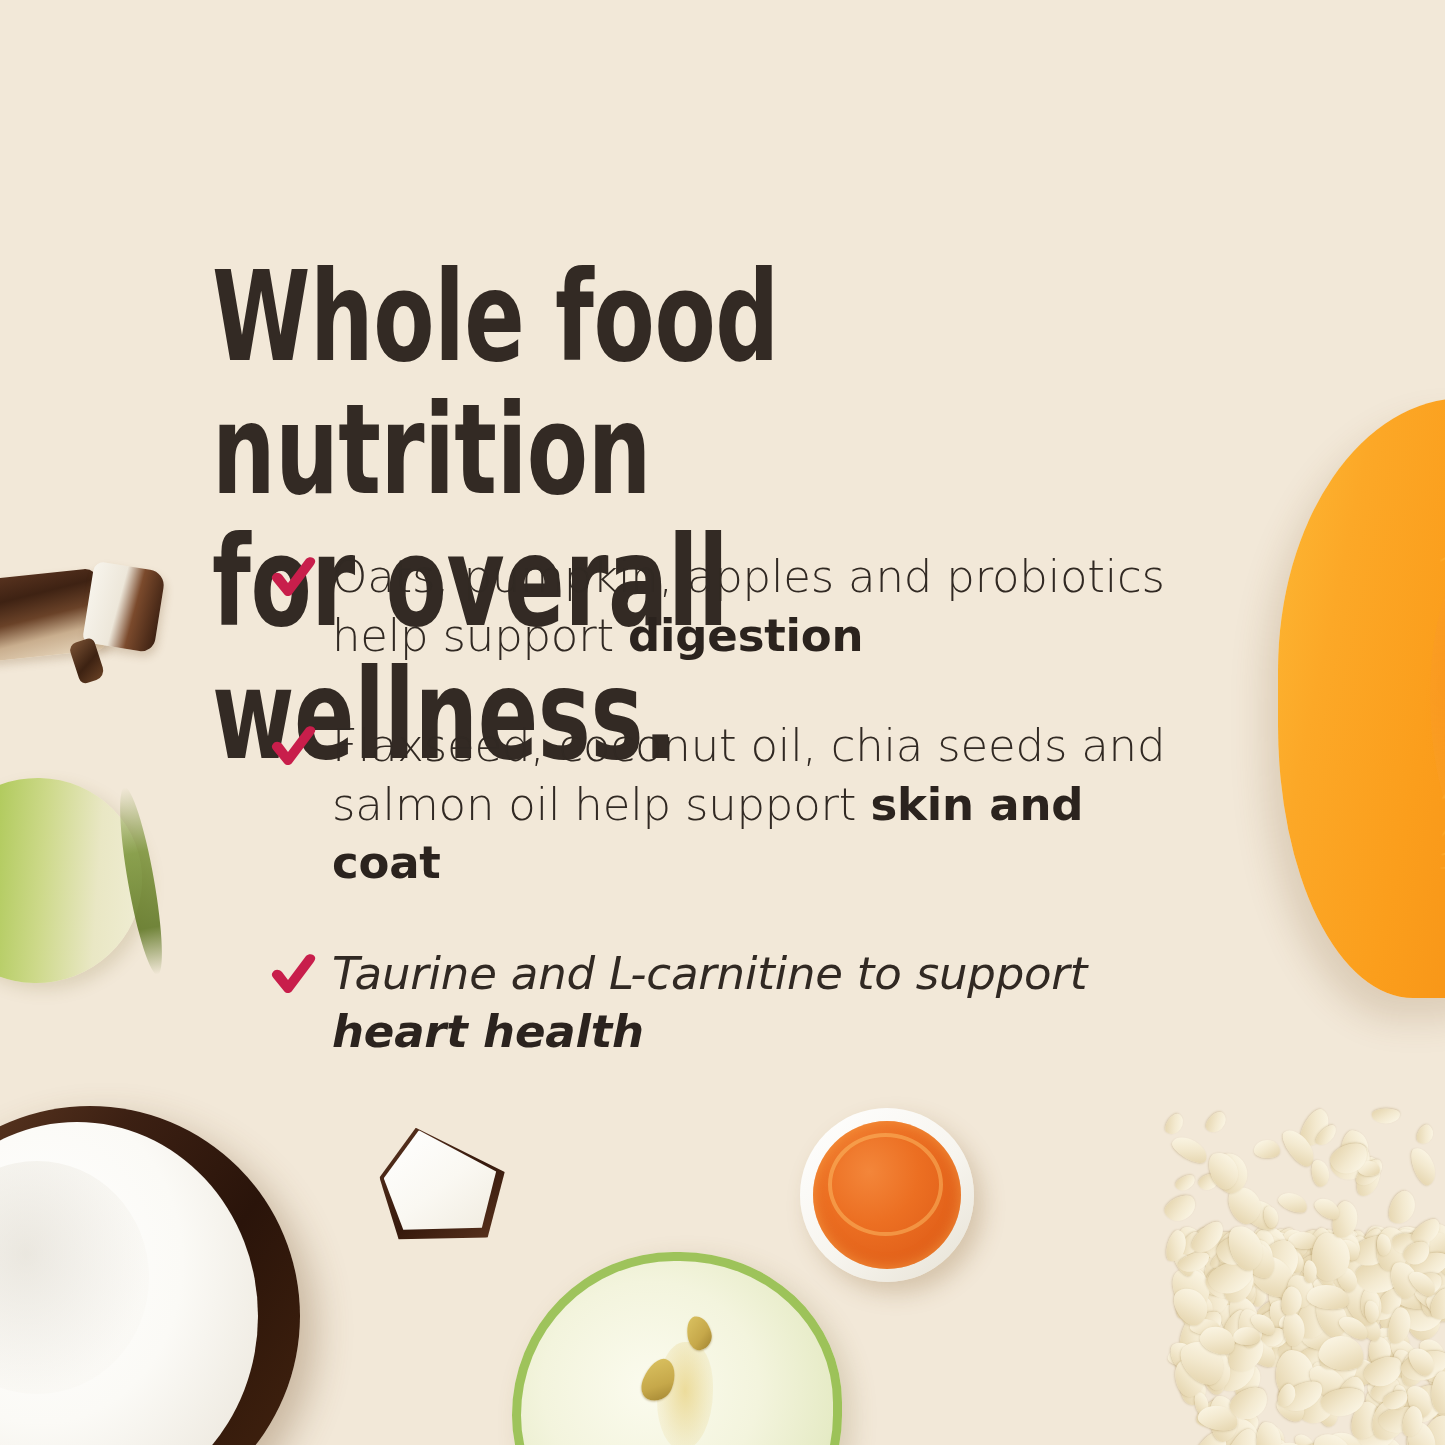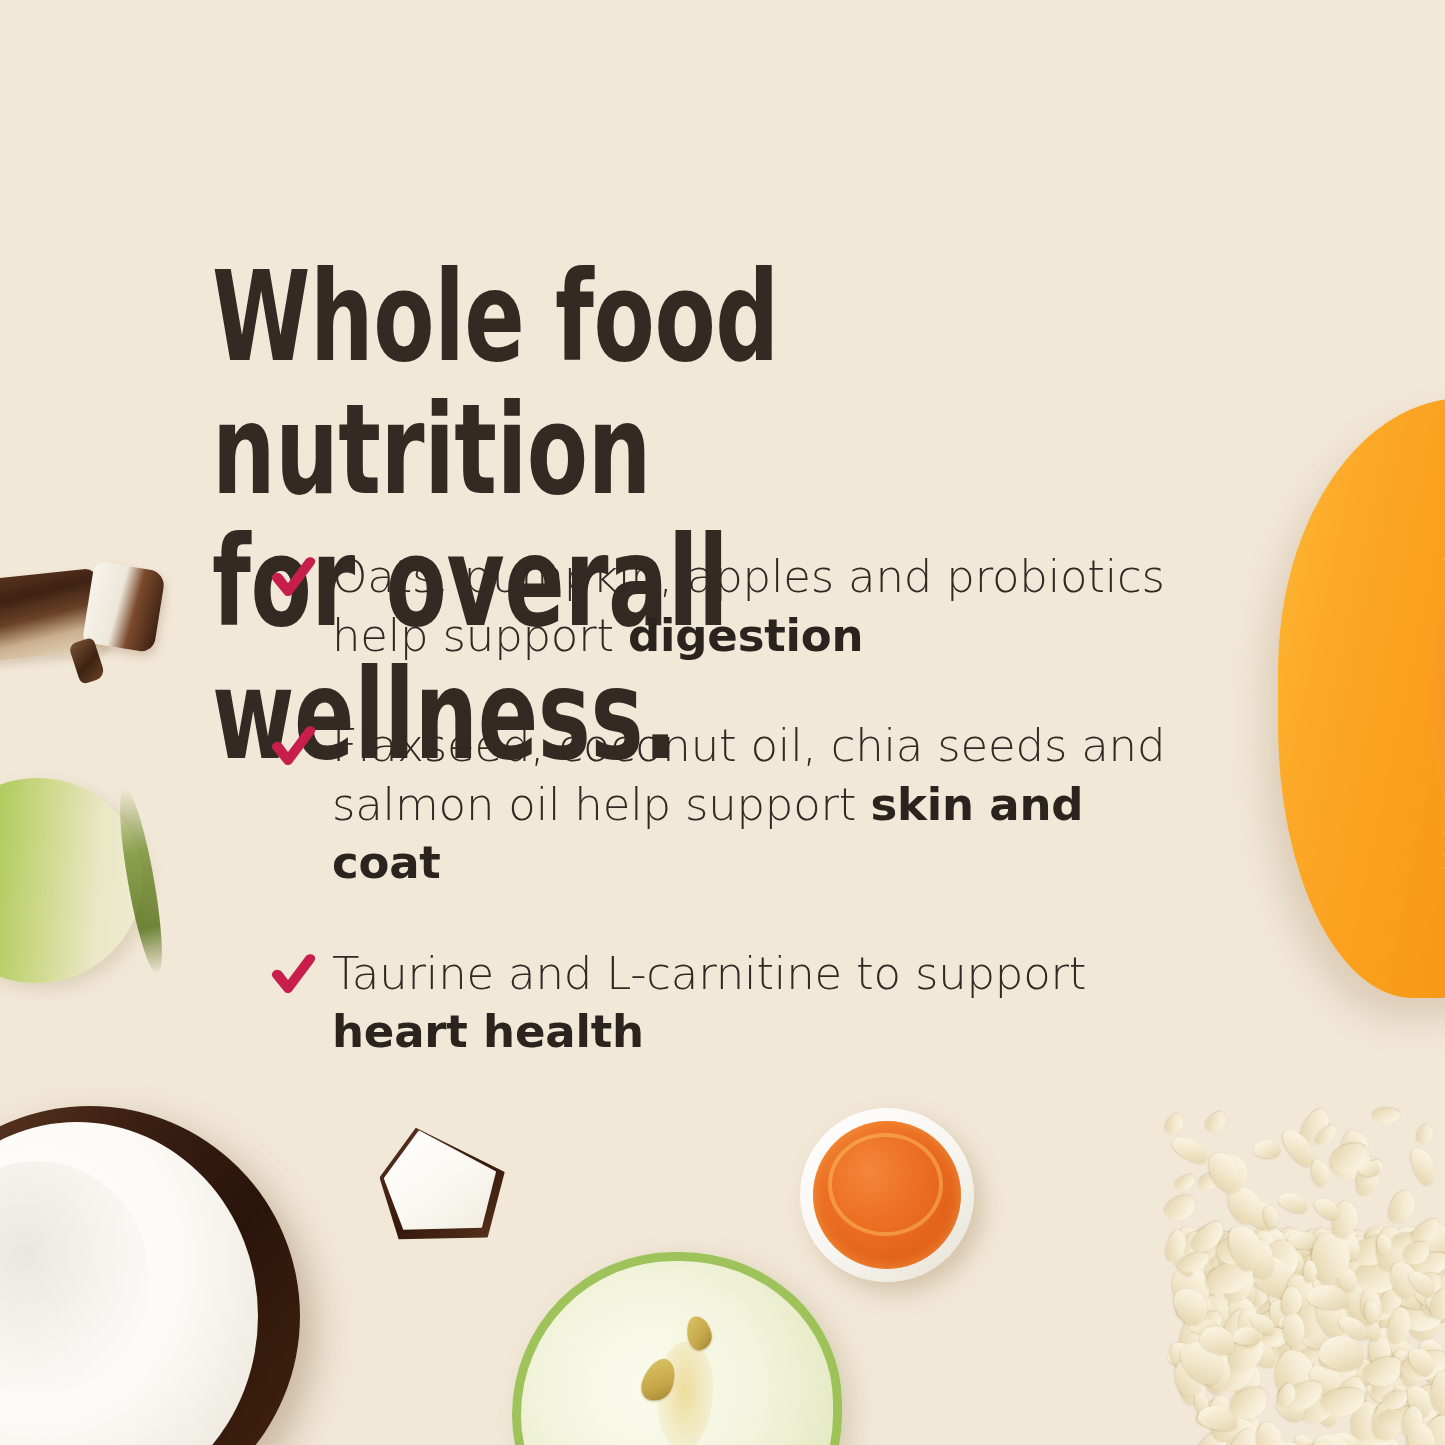--- a/index.html
+++ b/index.html
@@ -293,21 +293,21 @@
     left: 270px;
     top: 548px;
     width: 930px;
   }
   .bullet {
     position: relative;
     display: flex;
     align-items: flex-start;
     margin-bottom: 52px;
   }
-  .bullet:last-child { margin-bottom: 0; }
+  .bullet:last-child { margin-bottom: 0; font-style: italic; }
 
   .check-icon {
     flex: 0 0 auto;
     width: 52px;
     margin-top: 8px;
     margin-right: 10px;
   }
   .check-icon svg { display: block; width: 48px; height: 42px; }
 
   .bullet-text {

